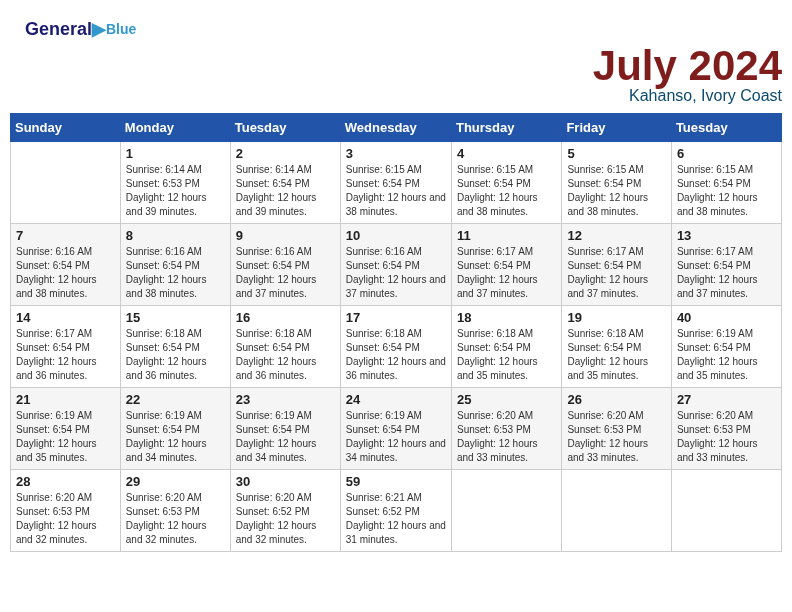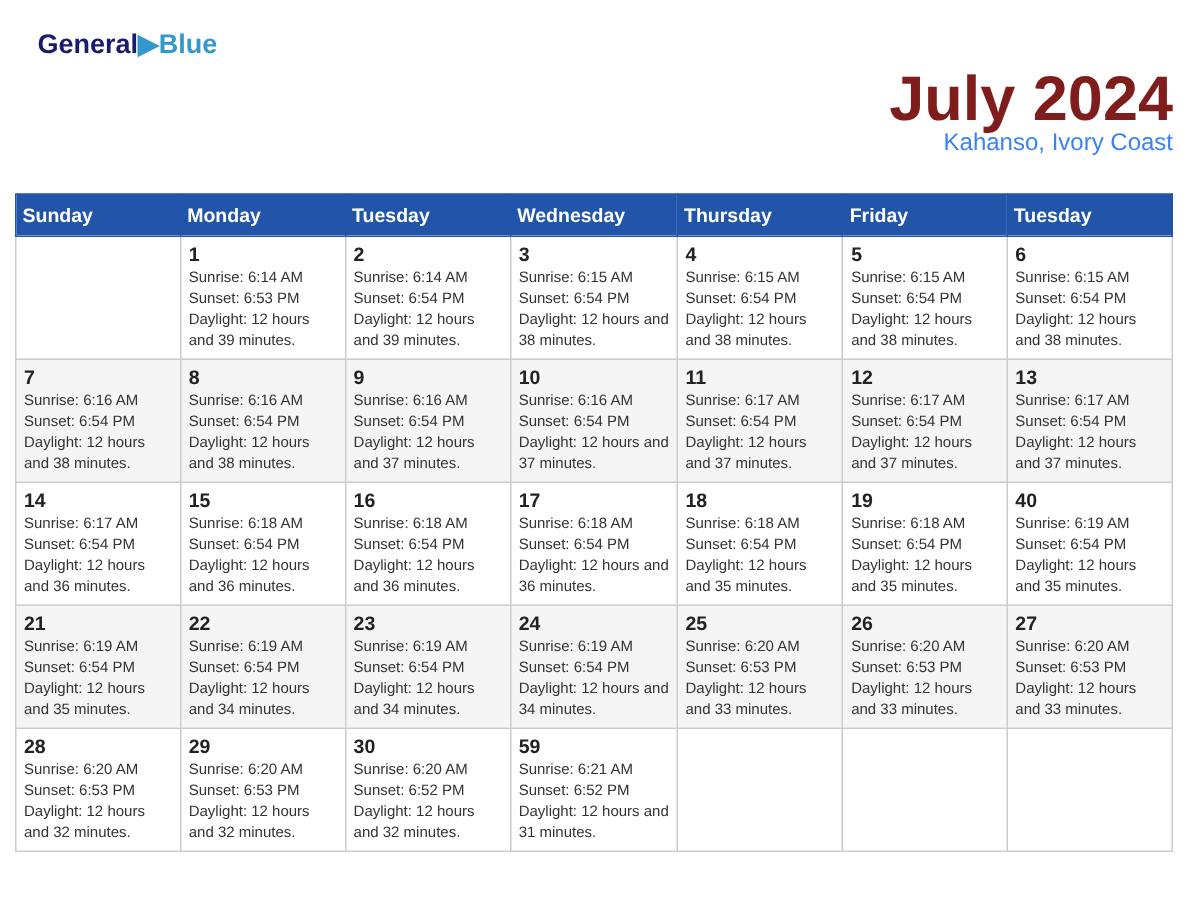--- a/index.html
+++ b/index.html
@@ -33,26 +33,26 @@
       text-align: right;
     }
     .month-title {
       font-size: 42px;
       font-weight: bold;
       color: #7f1d1d;
       line-height: 1;
     }
     .location {
       font-size: 16px;
-      color: #3b82f6;
+      color: #0c4a6e;
     }
     .calendar {
       width: 100%;
       border-collapse: collapse;
-      margin-top: 24px;
+      margin-top: 8px;
     }
     .calendar th {
       background-color: #2255aa;
       color: #fff;
       font-size: 13px;
       font-weight: bold;
       padding: 6px 4px;
       text-align: left;
       border: 1px solid #2255aa;
     }
@@ -89,21 +89,21 @@
 </head>
 <body>
 
 <div class="header">
   <div class="logo">
     <div>
       <div style="display:flex;align-items:center;">
         <span class="logo-text">General<span>▶</span></span>
         </div>
       </div>
-      <div class="logo-text" style="color:#3399cc;font-size:18px;font-weight:bold;">Blue</div>
+      <div class="logo-text" style="color:#3399cc;font-size:14px;font-weight:bold;">Blue</div>
     </div>
   </div>
   <div class="title-block">
     <div class="month-title">July 2024</div>
     <div class="location">Kahanso, Ivory Coast</div>
   </div>
 
 <table class="calendar">
   <thead>
     <tr>

